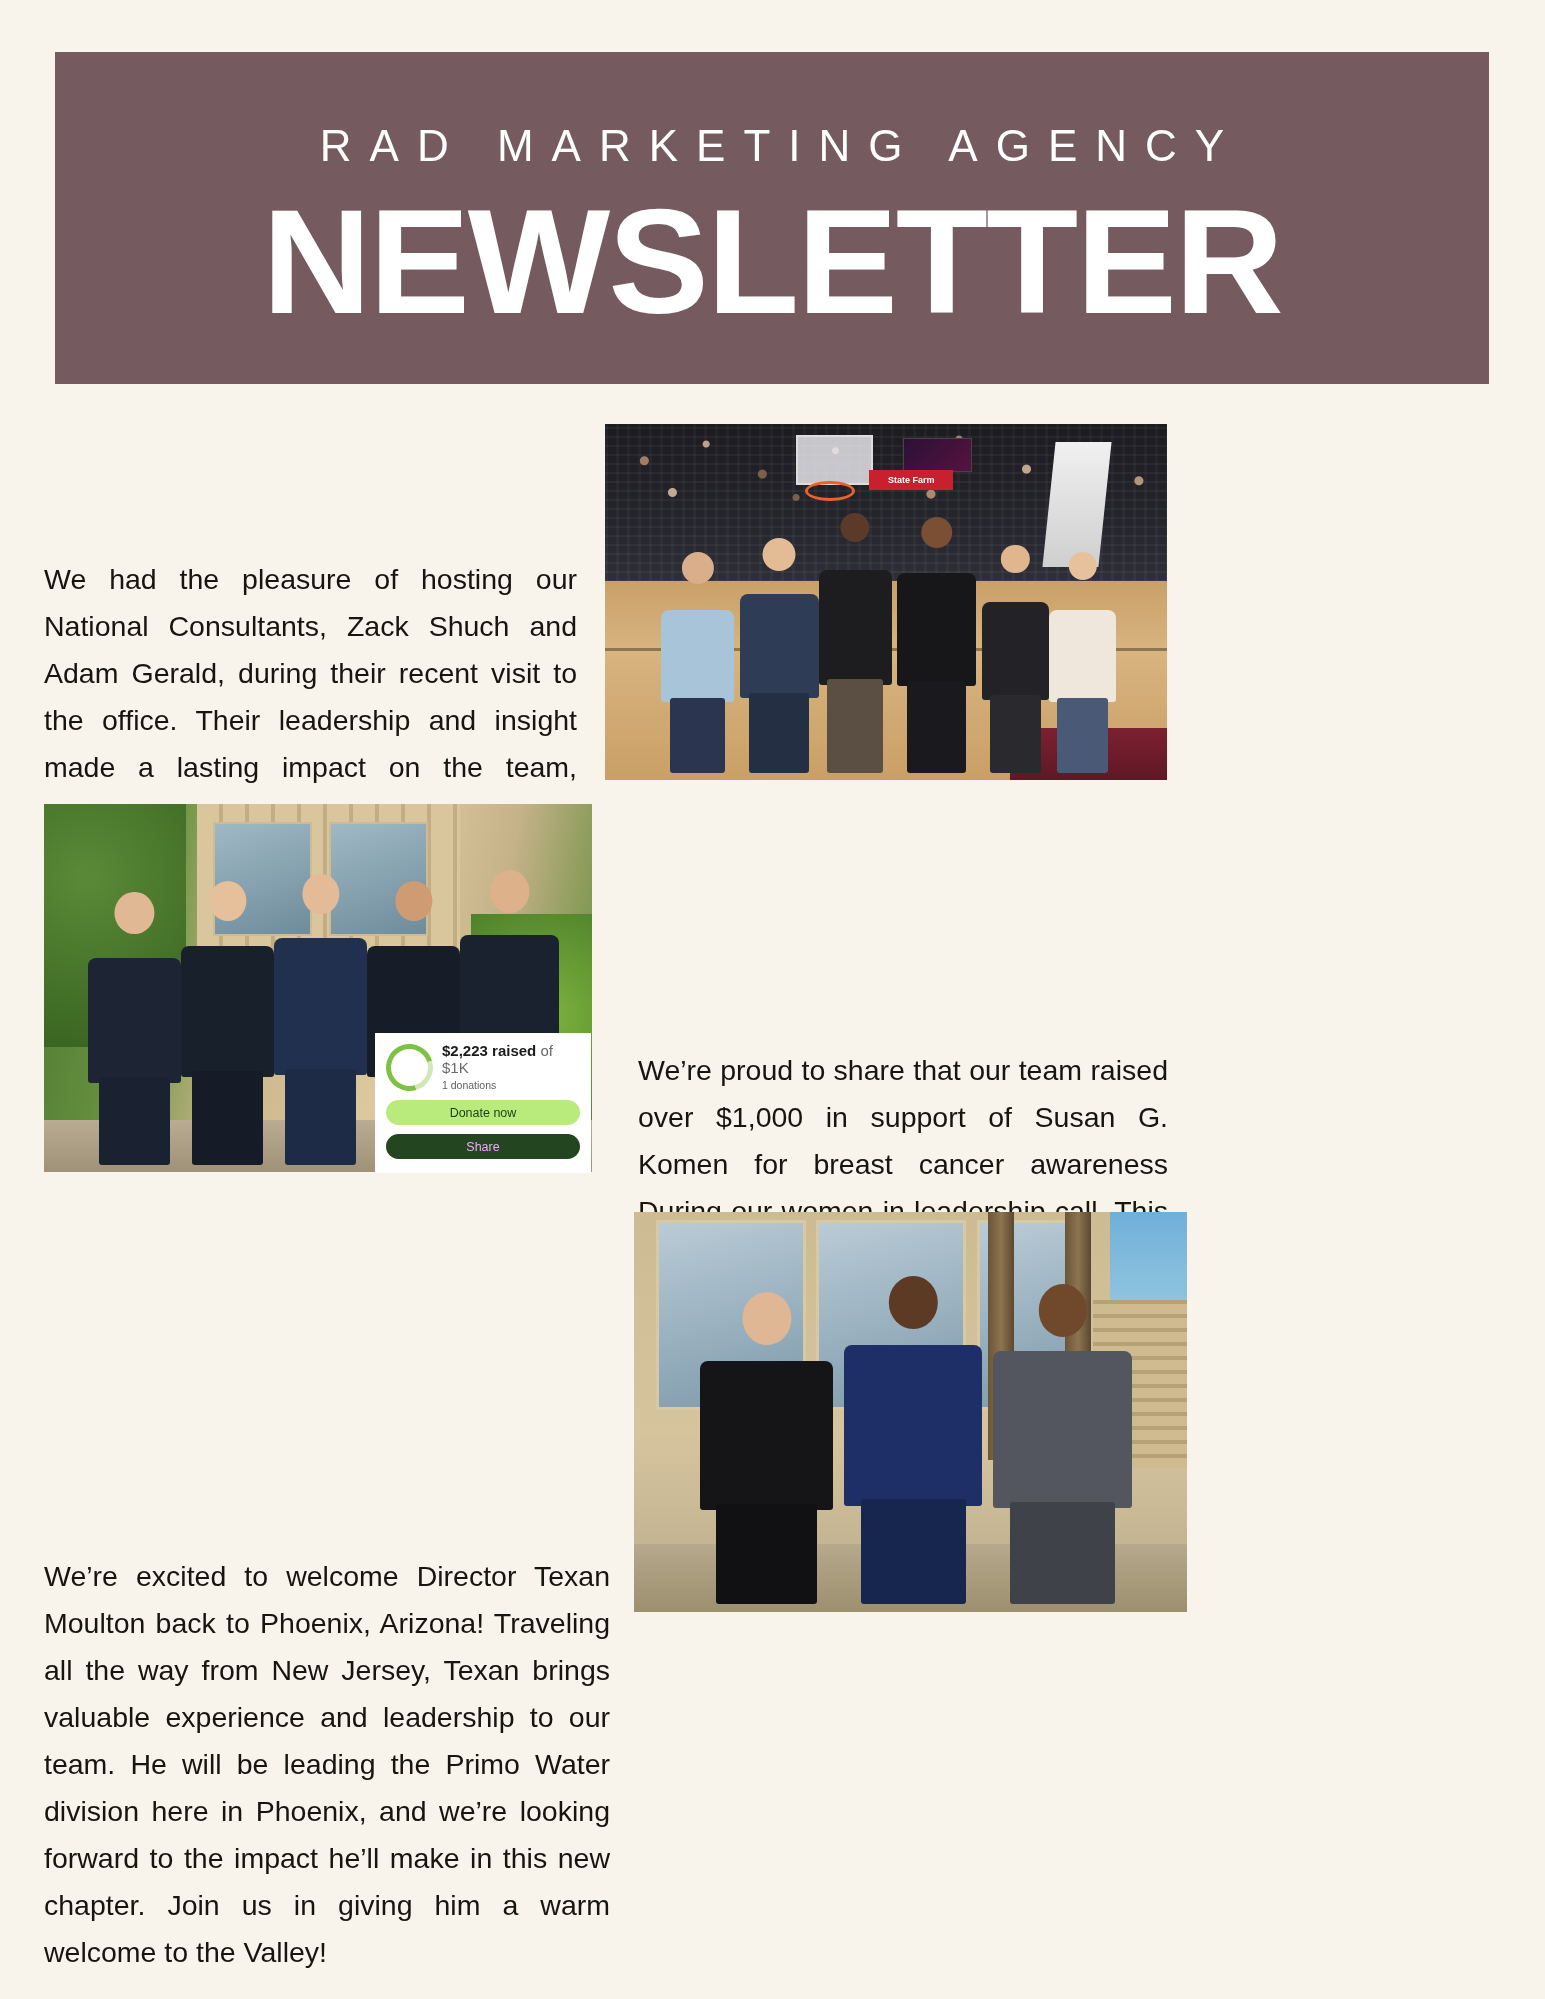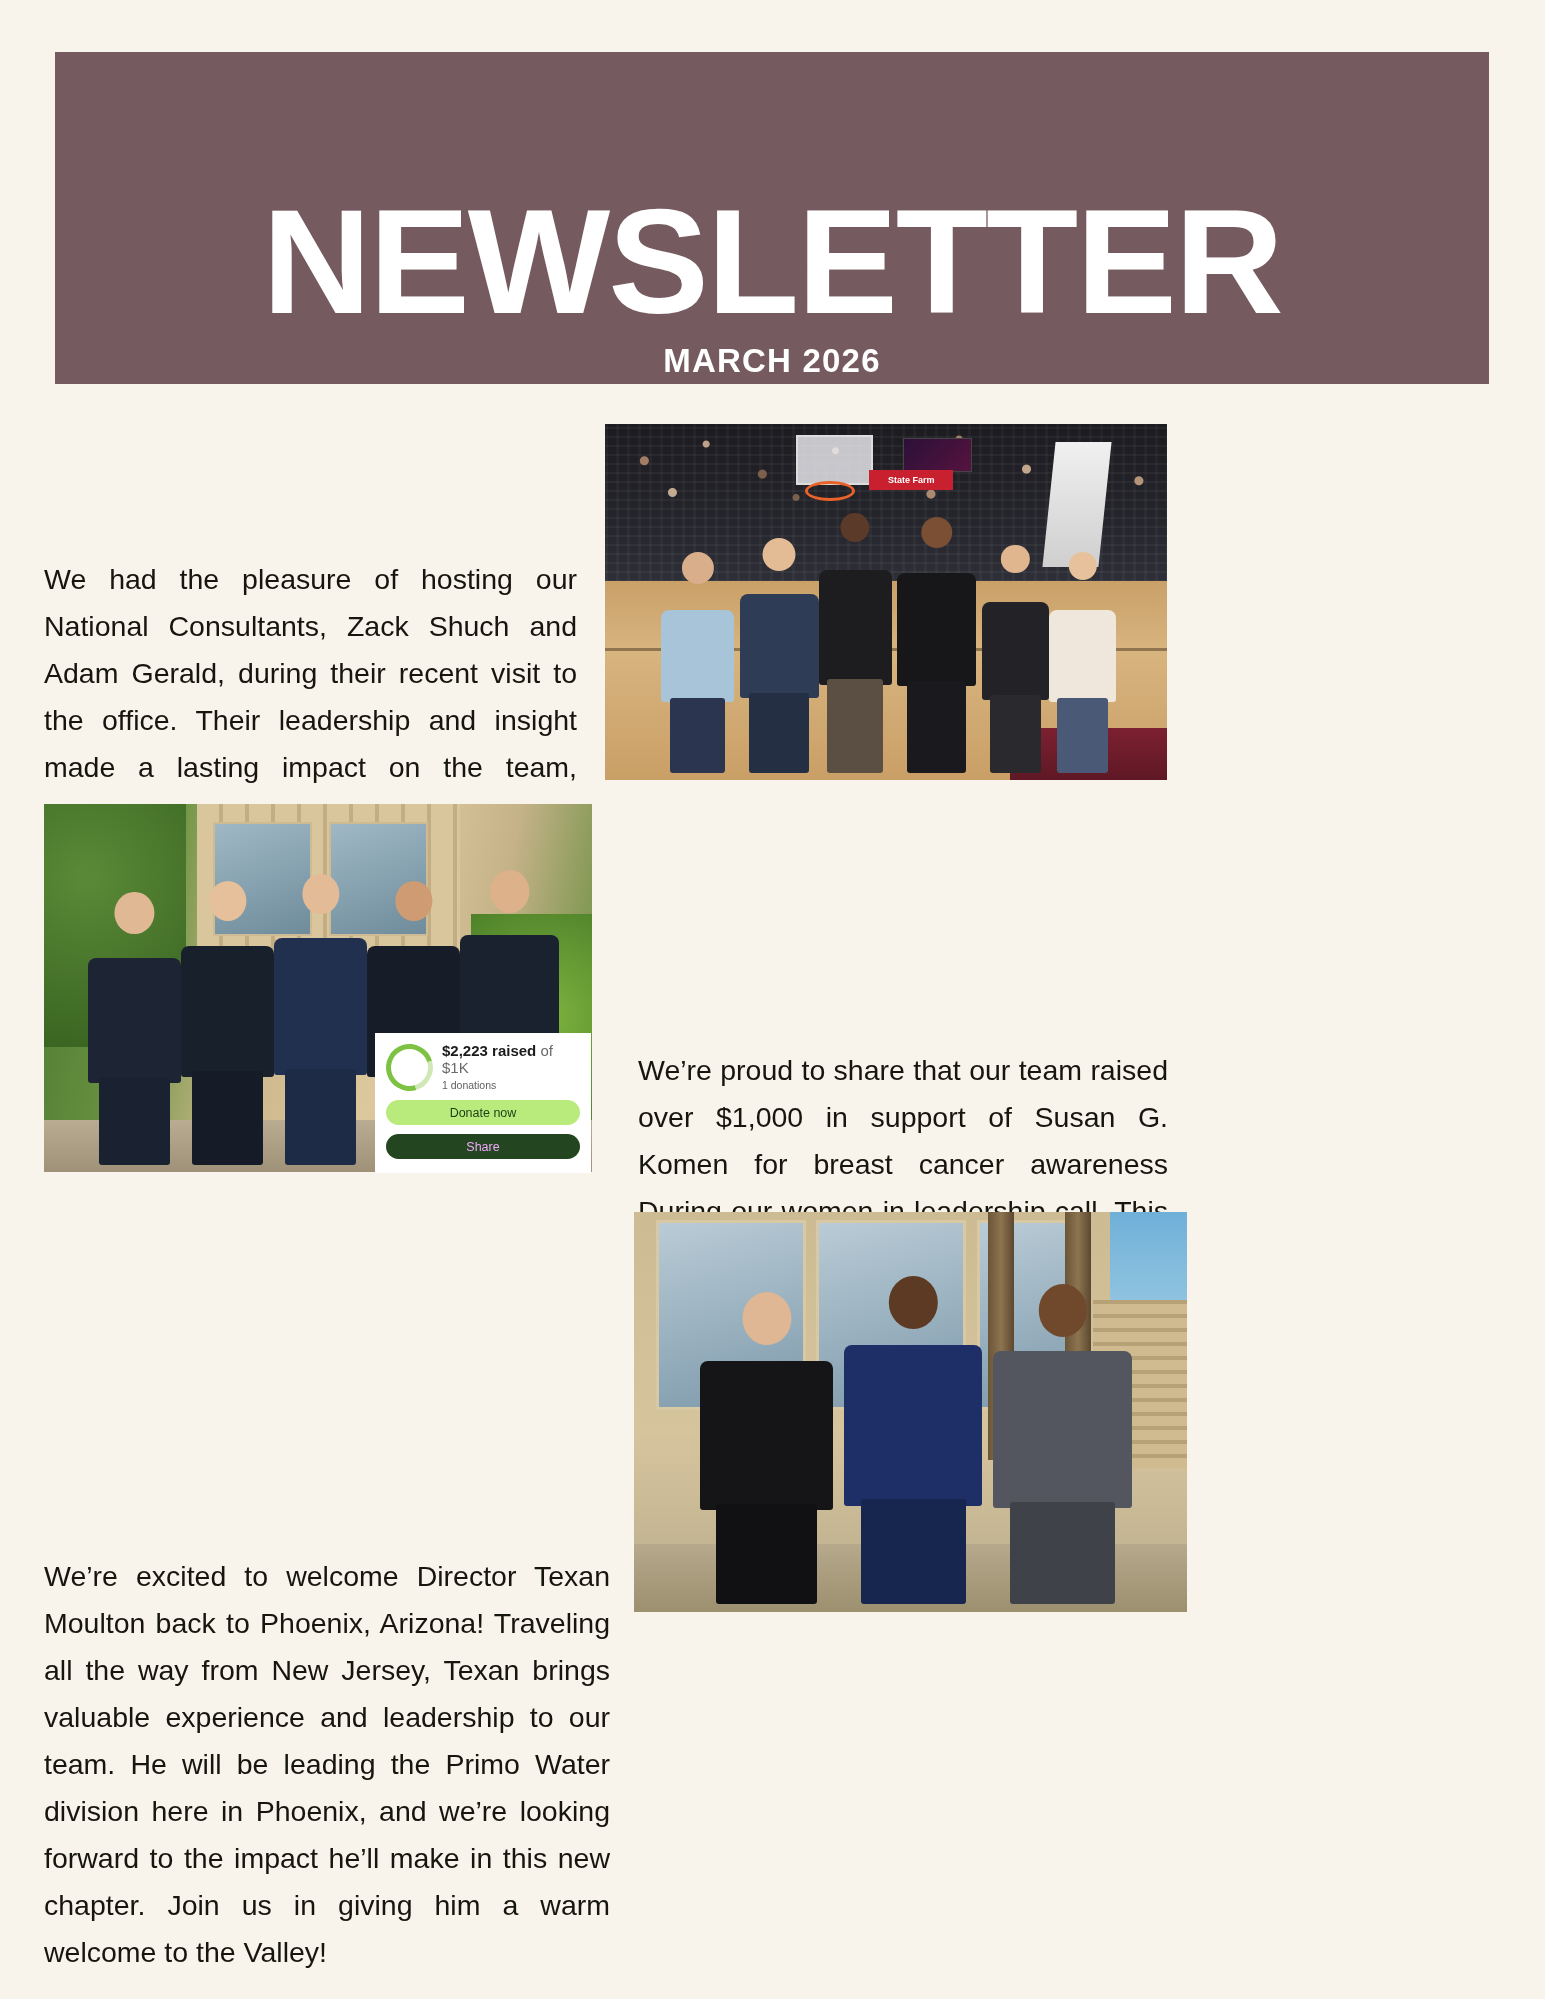--- a/index.html
+++ b/index.html
@@ -240,22 +240,22 @@
     background: linear-gradient(180deg,#6fb0d8,#a9d2e6); }
   .m-garage { position:absolute; right:0; top:22%; width:17%; height:42%;
     background: repeating-linear-gradient(0deg,#cfbb8f 0 10px,#b7a277 10px 14px); }
   .m-ground { position:absolute; left:0; bottom:0; width:100%; height:17%;
     background: linear-gradient(180deg,#b6a98c,#9c906f); }
 </style>
 </head>
 <body>
 
 <div class="header-band">
+  <div class="header-kicker">RAD MARKETING AGENCY</div>
   <div class="header-title">NEWSLETTER</div>
-  <div class="header-date">MARCH 2026</div>
 </div>
 
 <div class="para" id="para-1">We had the pleasure of hosting our National Consultants, Zack Shuch and Adam Gerald, during their recent visit to the office. Their leadership and insight made a lasting impact on the team, bringing energy, motivation, and valuable perspective. To top off the visit, they treated our directors to a courtside experience at a Phoenix Suns game—an unforgettable way to celebrate growth and connection.</div>
 
 <div class="photo" id="photo-suns">
   <div class="suns-stands"></div>
   <div class="suns-crowd-dots"></div>
   <div class="suns-lift"></div>
   <div class="suns-screen"></div>
   <div class="suns-backboard"></div>

